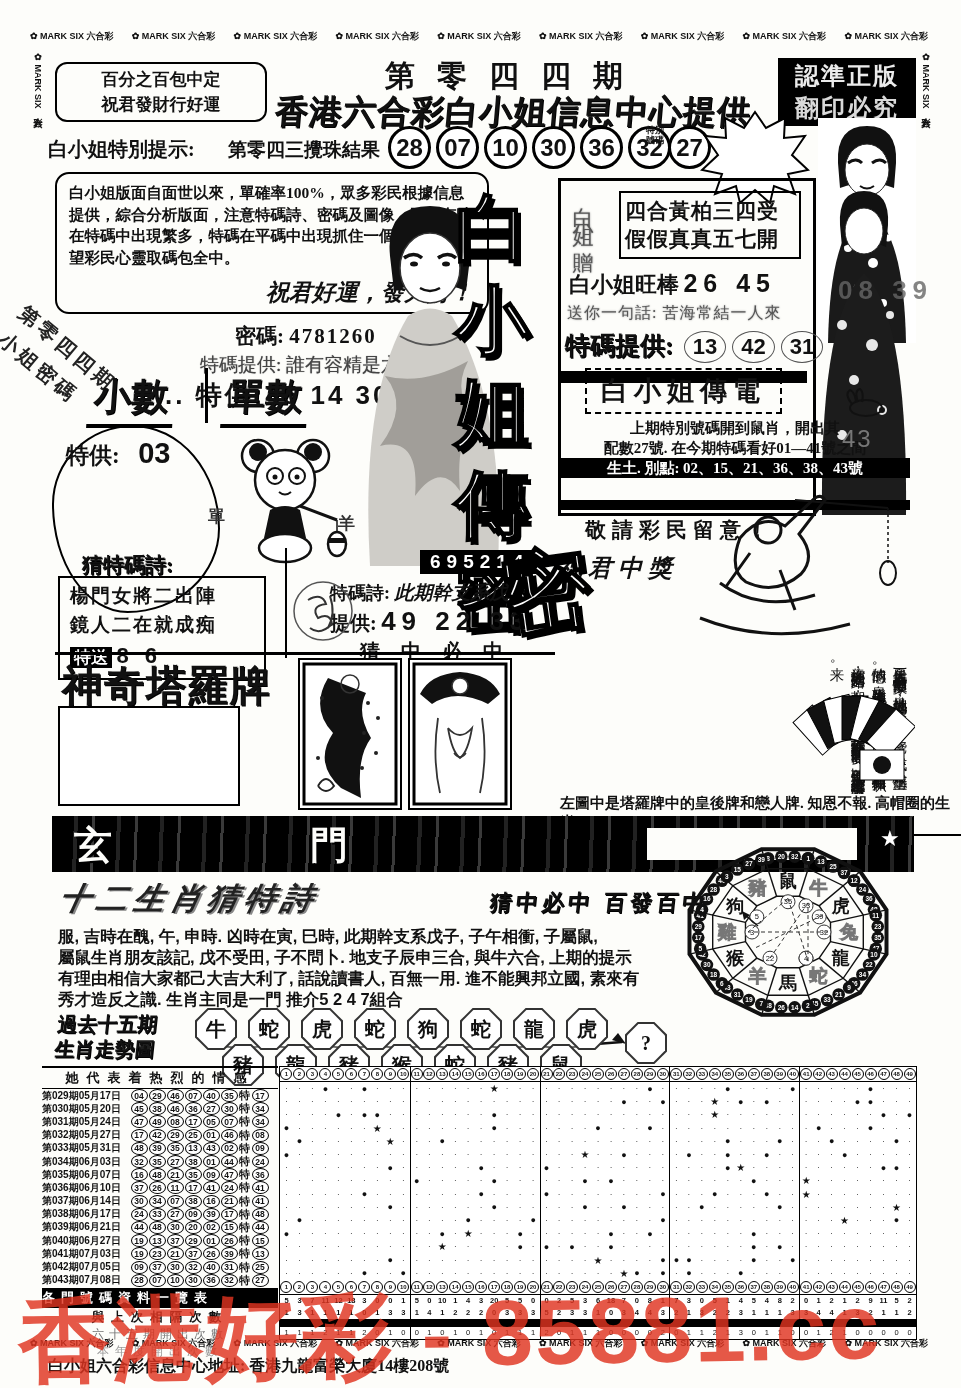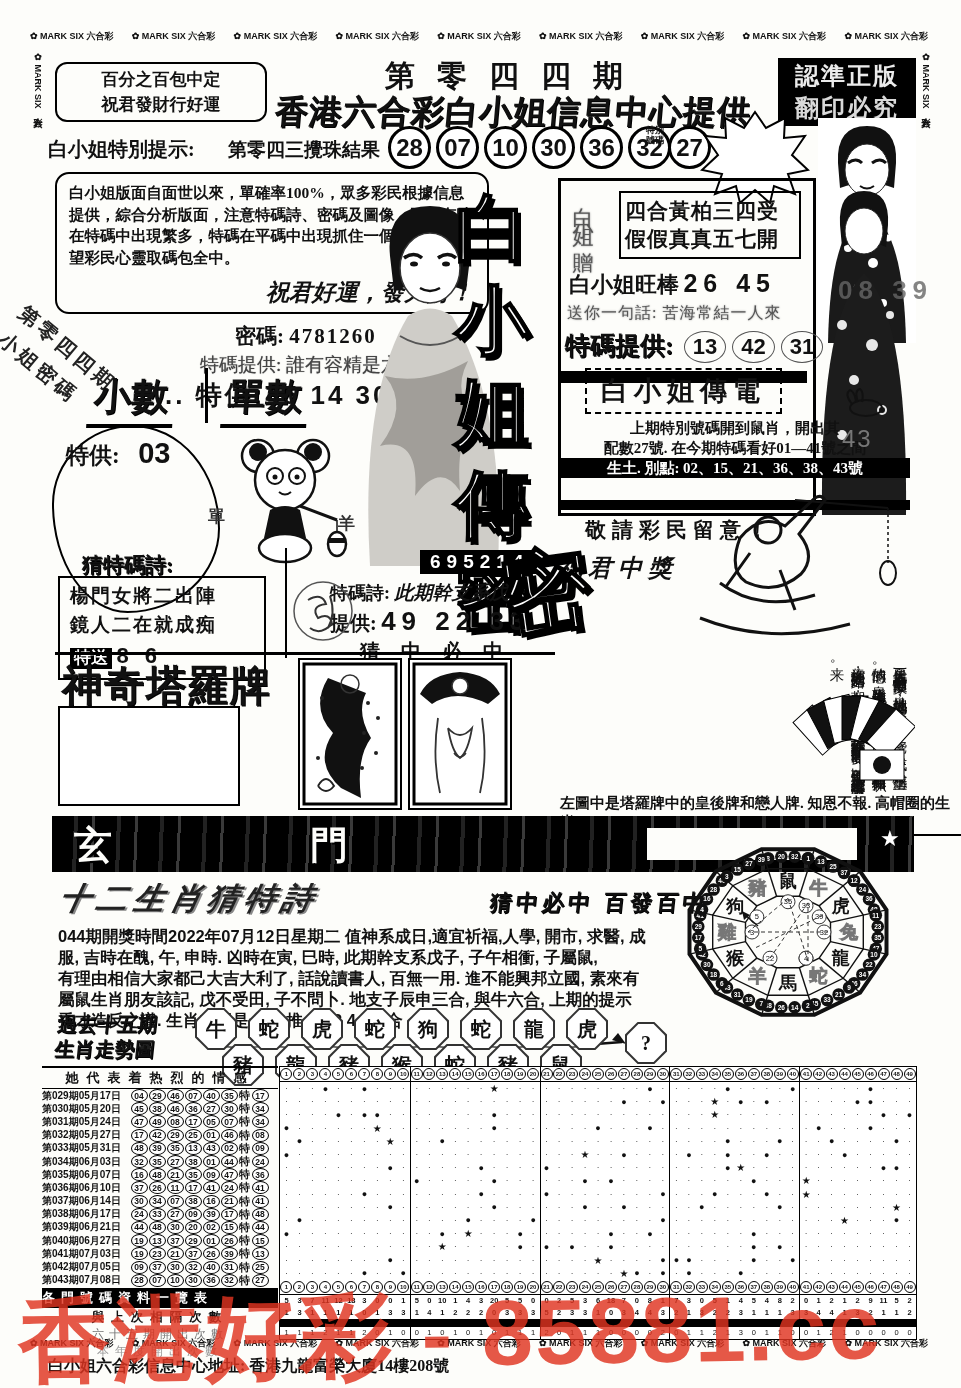--- a/index.html
+++ b/index.html
@@ -242,21 +242,21 @@
     <rect x="103" y="110" width="18" height="5" fill="#111"></rect>
   </svg>
   <div class="abs serif b" style="left:208px;top:505px;font-size:17px;color:#333;">單</div>
   <div class="abs serif b" style="left:338px;top:512px;font-size:17px;color:#333;">羊</div>
 
   <div class="abs b serif rough" style="left:82px;top:551px;font-size:21px;">猜特碼詩:</div>
   <div class="abs" style="left:58px;top:576px;width:208px;height:104px;border:2.5px solid #000;padding:5px 10px;box-sizing:border-box;">
     <div class="b serif" style="font-size:19px;letter-spacing:2px;">楊門女將二出陣</div>
     <div class="b serif" style="font-size:19px;letter-spacing:2px;margin-top:3px;">鏡人二在就成痴</div>
     <div style="margin-top:5px;">
-      <span class="blackbox b" style="font-size:17px;padding:1px 4px;font-family:Liberation Mono, monospace;">特送</span>
+      <span class="blackbox b" style="font-size:17px;padding:1px 4px;">特送</span>
       <span class="b" style="font-size:22px;letter-spacing:5px;">8 6</span>
     </div>
   </div>
   <div class="abs" style="left:285px;top:548px;width:2px;height:110px;background:#000;"></div>
   <div class="abs blackbox b" style="left:420px;top:550px;font-size:19px;padding:1px 10px;letter-spacing:6px;">695214</div>
   <div class="abs" style="left:330px;top:580px;white-space:nowrap;">
     <span class="b serif" style="font-size:18px;">特碼詩:</span>
     <span class="b serif" style="font-size:19px;font-style:italic;">此期幹支系戊子</span>
   </div>
   <div class="abs" style="left:330px;top:606px;white-space:nowrap;">
@@ -316,24 +316,23 @@
   <div class="abs" style="left:52px;top:816px;width:862px;height:56px;background:repeating-linear-gradient(92deg,#000 0 22px,#222 22px 26px,#000 26px 40px,#3a3a3a 40px 43px);overflow:hidden;">
     <div class="abs" style="left:595px;top:12px;width:210px;height:32px;background:#fdfdfa;"></div>
     <span class="abs serif b" style="left:22px;top:4px;font-size:38px;color:#fdfdfa;text-shadow:2px 2px 0 #000;">玄</span>
     <span class="abs serif b" style="left:258px;top:4px;font-size:38px;color:#fdfdfa;text-shadow:2px 2px 0 #000;">門</span>
     <span class="abs" style="left:828px;top:10px;font-size:22px;color:#fff;">★</span>
   </div>
 
   <div class="abs b serif" style="left:60px;top:878px;font-size:31px;font-style:italic;letter-spacing:6px;color:#222;text-shadow:2px 1px 0 #888;transform:skewX(-12deg);">十二生肖猜特詩</div>
   <div class="abs b rough" style="left:490px;top:888px;font-size:22px;letter-spacing:4px;transform:skewX(-6deg);">猜中必中  百發百中</div>
   <div class="abs b" id="zodiac-article-lines" style="left:58px;top:926px;width:605px;font-size:16.5px;line-height:21px;">
-      <div>044期開獎時間2022年07月12日星期二 值神系成日,適宜祈福,人學, 開市, 求醫, 成</div>
       <div>服, 吉時在醜, 午, 申時. 凶時在寅, 巳時, 此期幹支系戊子, 子午相衝, 子屬鼠,</div>
+      <div>屬鼠生肖朋友該記, 戊不受田, 子不問卜. 地支子辰申三合, 與牛六合, 上期的提示</div>
       <div>有理由相信大家都己大吉大利了, 話說讀書人, 百無一用. 進不能興邦立國, 素來有</div>
-      <div>屬鼠生肖朋友該記, 戊不受田, 子不問卜. 地支子辰申三合, 與牛六合, 上期的提示</div>
       <div>秀才造反之識. 生肖主同是一門  推介5  2  4  7組合</div>
     </div>
 
   <div class="abs" id="wheel-box" style="left:658px;top:826px;width:260px;height:214px;"><svg width="260" height="214" viewBox="0 0 260 214">
         <polygon points="103.6,23.2 156.4,23.2 202.1,45.4 228.5,83.8 228.5,128.2 202.1,166.6 156.4,188.8 103.6,188.8 57.9,166.6 31.5,128.2 31.5,83.8 57.9,45.4" fill="none" stroke="#111" stroke-width="4"></polygon>
         <polygon points="109.8,42.7 150.2,42.7 185.2,59.7 205.3,89.0 205.3,123.0 185.2,152.3 150.2,169.3 109.8,169.3 74.8,152.3 54.7,123.0 54.7,89.0 74.8,59.7" fill="none" stroke="#111" stroke-width="1.4"></polygon>
         <polygon points="118.6,70.3 141.4,70.3 161.1,79.9 172.5,96.4 172.5,115.6 161.1,132.1 141.4,141.7 118.6,141.7 98.9,132.1 87.5,115.6 87.5,96.4 98.9,79.9" fill="none" stroke="#111" stroke-width="1.4"></polygon>
         <line x1="103.60045739954288" y1="23.23947520355263" x2="118.61196201548908" y2="70.29938146035605" stroke="#111" stroke-width="1.4"></line>
         <line x1="156.39954260045712" y1="23.23947520355263" x2="141.3880379845109" y2="70.29938146035605" stroke="#111" stroke-width="1.4"></line>
         <line x1="202.12489168102786" y1="45.41509098793661" x2="161.1126983722081" y2="79.86533336734522" stroke="#111" stroke-width="1.4"></line>

